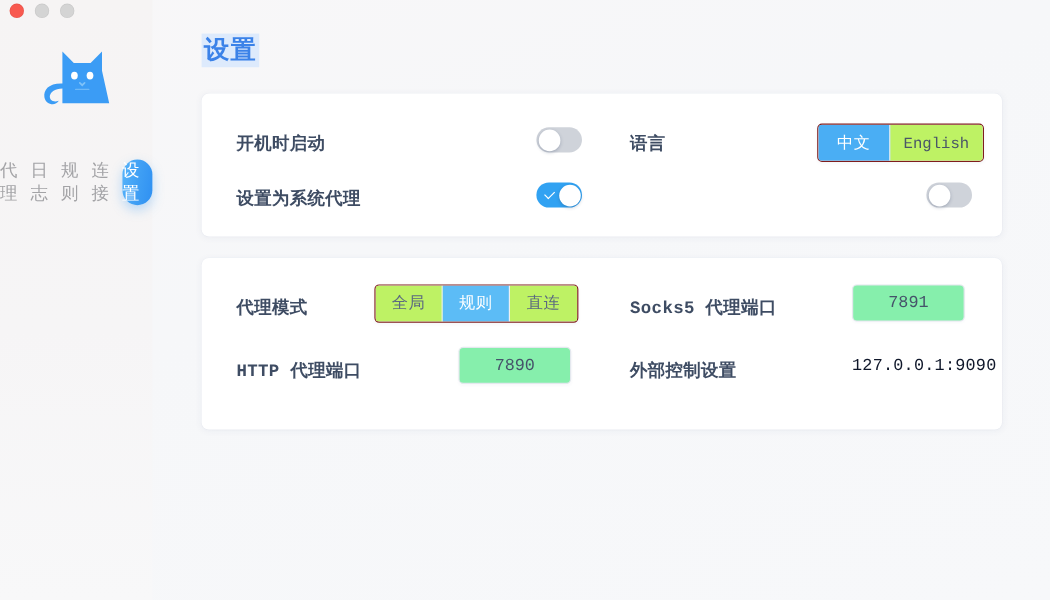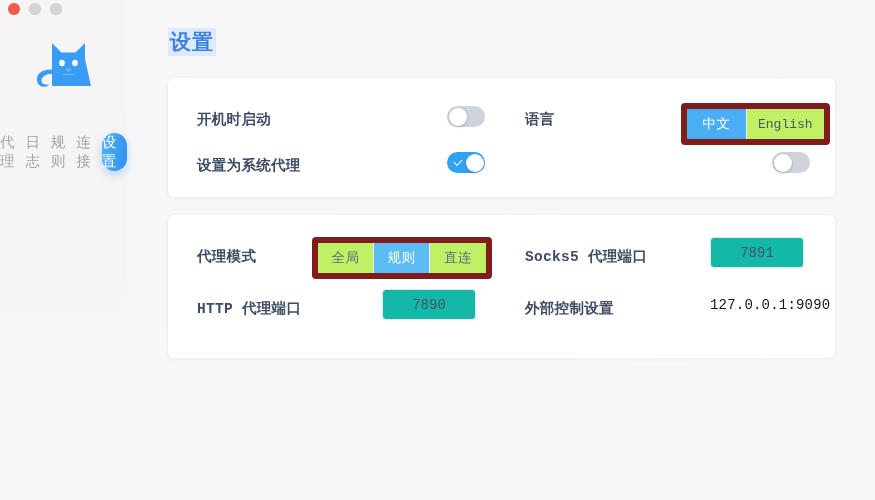--- a/index.html
+++ b/index.html
@@ -120,21 +120,21 @@
     width:8px; height:5px;
     border-left:1.8px solid #ffffff;
     border-bottom:1.8px solid #ffffff;
     transform:rotate(-45deg);
     opacity:0;
   }
   .toggle.on .tick { opacity:1; }
 
   
   .segmented {
-    display:flex; border:6px solid #7f1d1d; border-radius:4px;
+    display:flex; border:1px solid #7f1d1d; border-radius:4px;
     overflow:hidden; background:#ffffff;
     box-shadow:0 1px 2px rgba(90,110,150,.05);
   }
   .seg {
     min-width:56px; height:30px; padding:0 11px;
     display:flex; align-items:center; justify-content:center;
     font-size:13.5px; color:#5c6a80; background:#bef264;
     cursor:pointer; user-select:none;
     border-right:1px solid #eceff3;
     letter-spacing:.5px;
@@ -142,21 +142,21 @@
   .seg:last-child { border-right:none; }
   .seg.sel { background:#5cbcf6; color:#ffffff; }
   .segmented.lang .seg { min-width:60px; }
   .segmented.lang .seg.sel { background:#4aaef4; }
   .segmented.lang .seg.en { font-size:13px; color:#4a5668; letter-spacing:0; }
 
   
   .port-input {
     width:94px; height:31px;
     border:1px solid #e4e8ee; border-radius:4px;
-    background:#14b8a6;
+    background:#86efac;
     display:flex; align-items:center; justify-content:center;
     font-size:14px; color:#46536a;
     box-shadow:0 1px 2px rgba(90,110,150,.04);
     cursor:text;
   }
   .link-value {
     font-size:14px; color:#0f172a; letter-spacing:.2px; cursor:pointer;
   }
 </style>
 </head>

